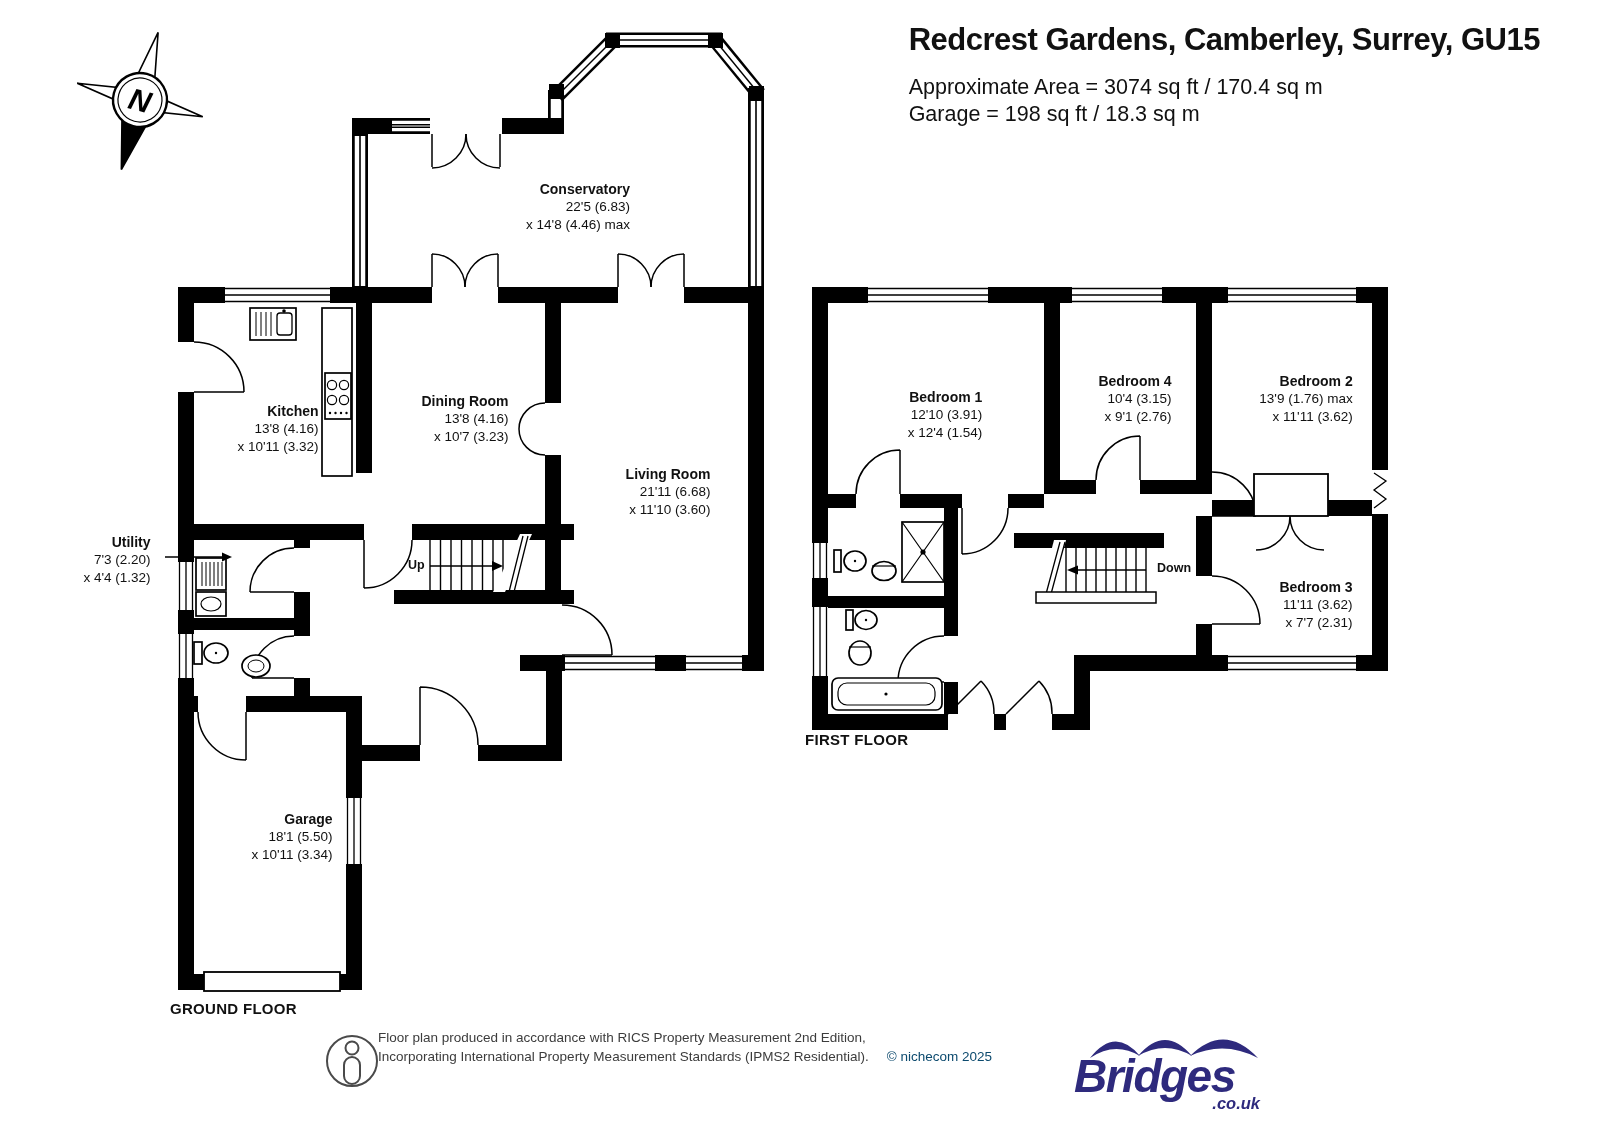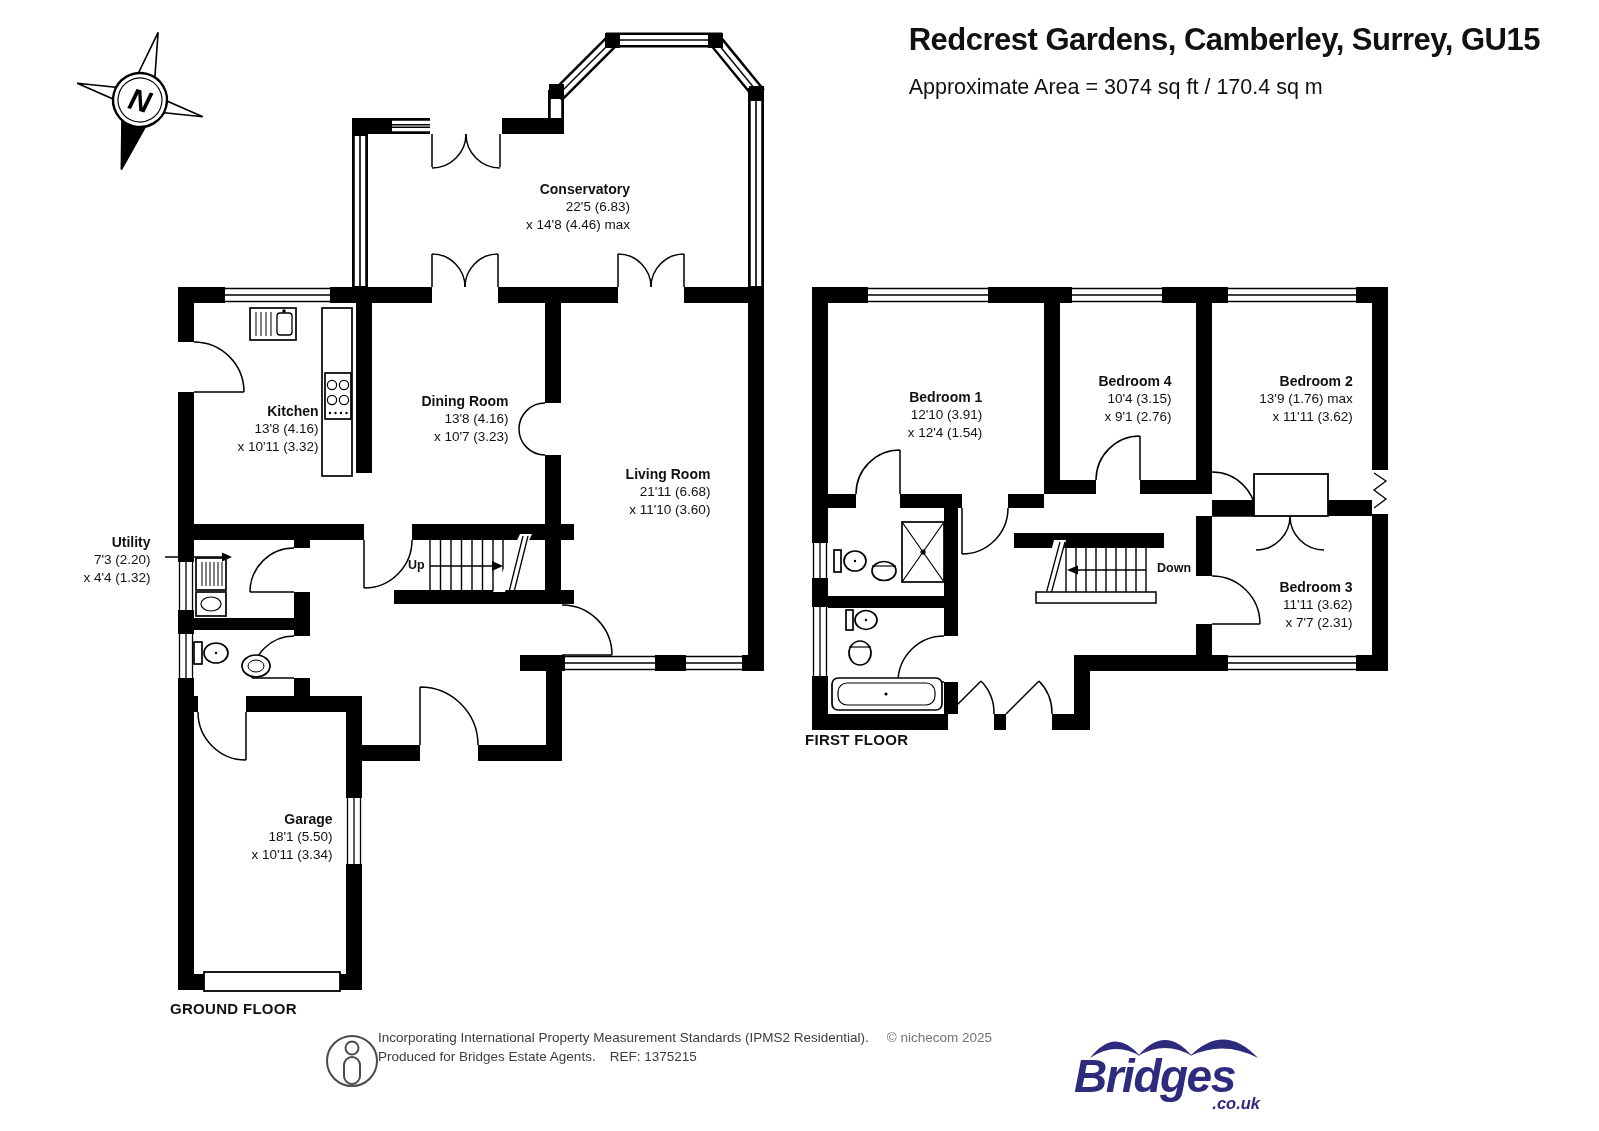--- a/index.html
+++ b/index.html
@@ -13,21 +13,21 @@
   .area-line{font-size:21.5px;line-height:27px;font-weight:400;}
   .disclaimer{font-size:15px;margin-top:9px;}
   
   .room-label{position:absolute;text-align:right;transform:translateX(-50%);
               font-size:13.5px;line-height:1.32;white-space:nowrap;}
   .room-label .rn{font-weight:700;font-size:14px;}
   .floor-label{position:absolute;font-weight:700;font-size:15px;letter-spacing:.3px;}
   .stair-label{position:absolute;font-weight:700;font-size:12.5px;}
   
   .footer{position:absolute;left:378px;top:1029px;font-size:13.5px;line-height:18.5px;color:#3c3c3c;}
-  .footer .copy{color:#737373;margin-left:18px;}
+  .footer .copy{color:#0c4a6e;margin-left:18px;}
   .footer .ref{margin-left:14px;}
 </style>
 </head>
 <body>
 
 <div class="page">
 
   <svg class="abs" style="left:0;top:0" width="1599" height="1131" viewBox="0 0 1599 1131">
     <defs></defs>
     <style>
@@ -305,20 +305,21 @@
       <path d="M60 24 Q87 -8 114 24 Q87 8 60 24 Z" fill="#2e2a7d"></path>
       <path d="M112 24 Q146 -10 180 26 Q146 8 112 24 Z" fill="#2e2a7d"></path>
       <text x="-4" y="60" font-size="46" font-weight="bold" font-style="italic" fill="#2e2a7d" letter-spacing="-1.5">Bridges</text>
       <text x="182" y="77" text-anchor="end" font-size="16.5" font-weight="bold" font-style="italic" fill="#2e2a7d">.co.uk</text>
     </g>
   </svg>
 
   <div class="header">
     <div class="title">Redcrest Gardens, Camberley, Surrey, GU15</div>
     <div class="area-line">Approximate Area = 3074 sq ft / 170.4 sq m</div>
+    <div class="area-line">Garage = 198 sq ft / 18.3 sq m</div>
   </div>
 
   <div class="room-label" style="left:578px;top:180px">
     <div class="rn">Conservatory</div>
     <div>22'5 (6.83)</div>
     <div>x 14'8 (4.46) max</div>
   </div>
   <div class="room-label" style="left:278px;top:402px">
     <div class="rn">Kitchen</div>
     <div>13'8 (4.16)</div>
@@ -365,21 +366,19 @@
     <div>11'11 (3.62)</div>
     <div>x 7'7 (2.31)</div>
   </div>
 
   <div class="stair-label" style="left:408px;top:558px">Up</div>
   <div class="stair-label" style="left:1157px;top:561px">Down</div>
   <div class="floor-label" style="left:170px;top:1000px">GROUND FLOOR</div>
   <div class="floor-label" style="left:805px;top:731px">FIRST FLOOR</div>
 
   <div class="footer">
+    <div>Floor plan produced in accordance with RICS Property Measurement 2nd Edition,</div>
     <div>
       <span>Incorporating International Property Measurement Standards (IPMS2 Residential).</span><span class="copy">© nichecom 2025</span>
     </div>
-    <div>
-      <span>Produced for Bridges Estate Agents.</span><span class="ref">REF: 1375215</span>
-    </div>
   </div>
 
 </div>
 
 </body></html>

